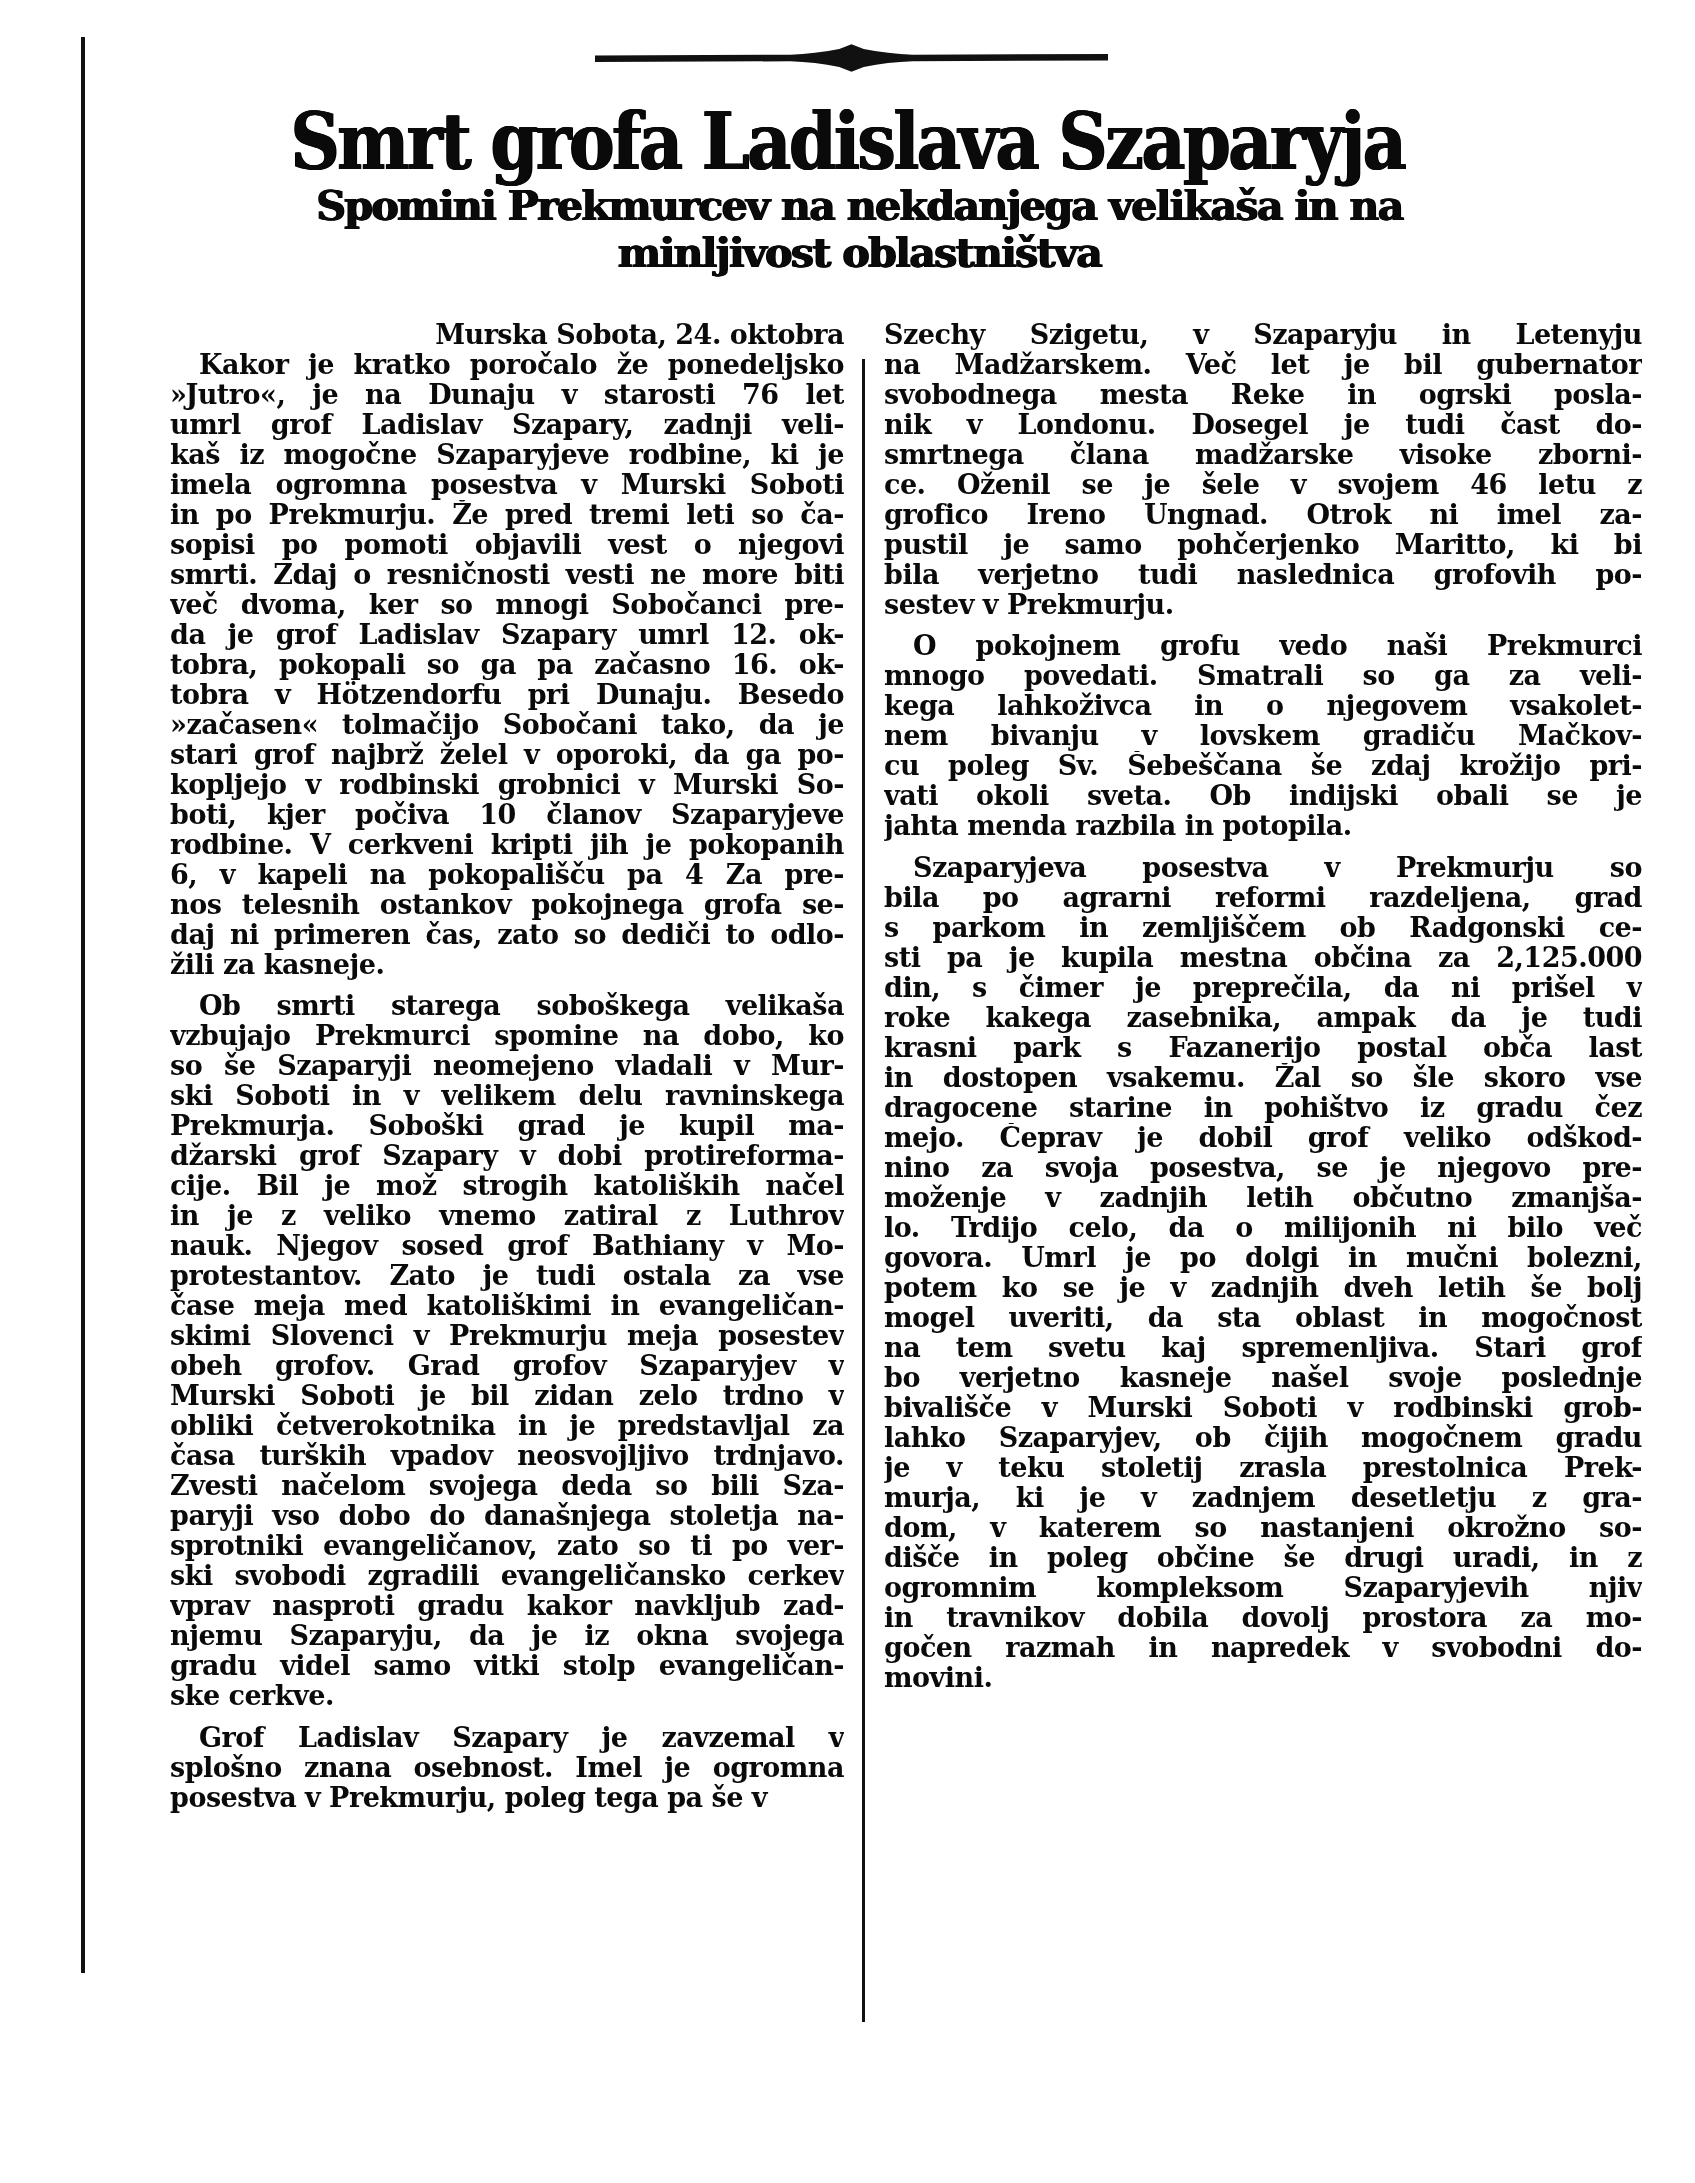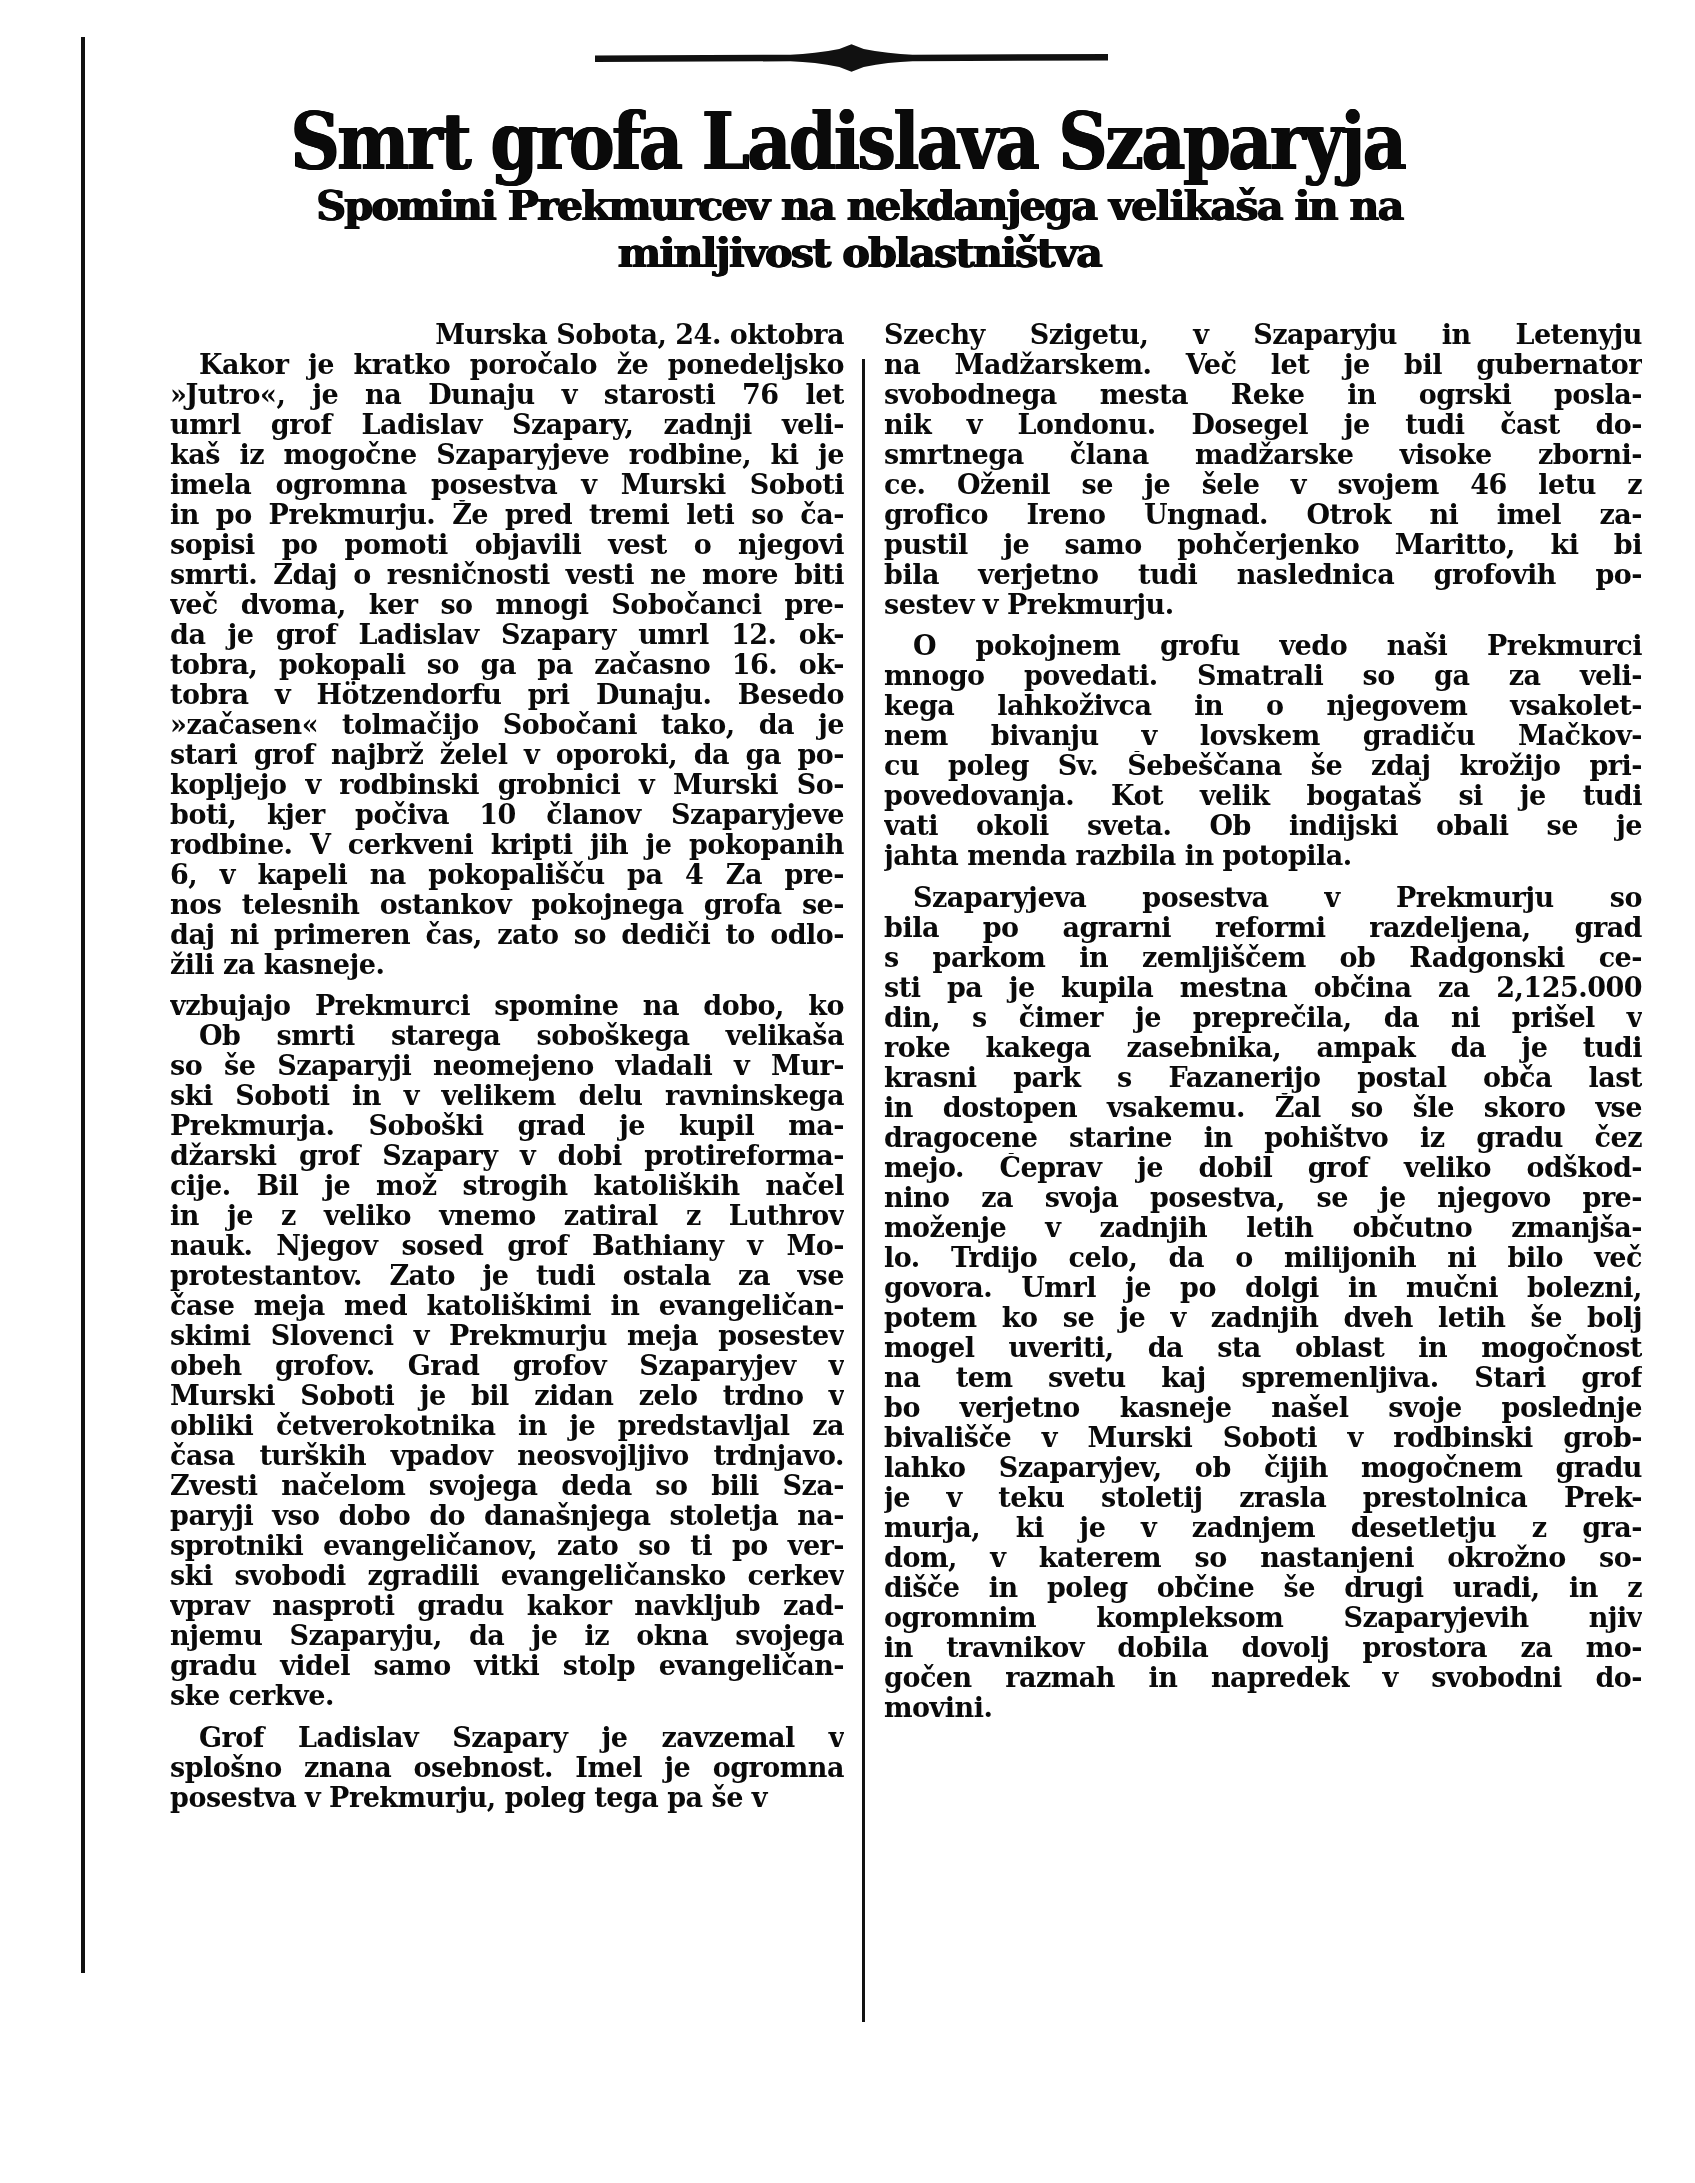--- a/index.html
+++ b/index.html
@@ -59,22 +59,22 @@
     <span class="line">»začasen« tolmačijo Sobočani tako, da je</span>
     <span class="line">stari grof najbrž želel v oporoki, da ga po-</span>
     <span class="line">kopljejo v rodbinski grobnici v Murski So-</span>
     <span class="line">boti, kjer počiva 10 članov Szaparyjeve</span>
     <span class="line">rodbine. V cerkveni kripti jih je pokopanih</span>
     <span class="line">6, v kapeli na pokopališču pa 4 Za pre-</span>
     <span class="line">nos telesnih ostankov pokojnega grofa se-</span>
     <span class="line">daj ni primeren čas, zato so dediči to odlo-</span>
     <span class="line last">žili za kasneje.</span>
     <span class="para-gap"></span>
+    <span class="line indent">Ob smrti starega soboškega velikaša</span>
     <span class="line">vzbujajo Prekmurci spomine na dobo, ko</span>
-    <span class="line indent">Ob smrti starega soboškega velikaša</span>
     <span class="line">so še Szaparyji neomejeno vladali v Mur-</span>
     <span class="line">ski Soboti in v velikem delu ravninskega</span>
     <span class="line">Prekmurja. Soboški grad je kupil ma-</span>
     <span class="line">džarski grof Szapary v dobi protireforma-</span>
     <span class="line">cije. Bil je mož strogih katoliških načel</span>
     <span class="line">in je z veliko vnemo zatiral z Luthrov</span>
     <span class="line">nauk. Njegov sosed grof Bathiany v Mo-</span>
     <span class="line">protestantov. Zato je tudi ostala za vse</span>
     <span class="line">čase meja med katoliškimi in evangeličan-</span>
     <span class="line">skimi Slovenci v Prekmurju meja posestev</span>
@@ -108,21 +108,20 @@
     <span class="line">grofico Ireno Ungnad. Otrok ni imel za-</span>
     <span class="line">pustil je samo pohčerjenko Maritto, ki bi</span>
     <span class="line">bila verjetno tudi naslednica grofovih po-</span>
     <span class="line last">sestev v Prekmurju.</span>
     <span class="para-gap"></span>
     <span class="line indent">O pokojnem grofu vedo naši Prekmurci</span>
     <span class="line">mnogo povedati. Smatrali so ga za veli-</span>
     <span class="line">kega lahkoživca in o njegovem vsakolet-</span>
     <span class="line">nem bivanju v lovskem gradiču Mačkov-</span>
     <span class="line">cu poleg Sv. Šebeščana še zdaj krožijo pri-</span>
-    <span class="line">povedovanja. Kot velik bogataš si je tudi</span>
     <span class="line">vati okoli sveta. Ob indijski obali se je</span>
     <span class="line last">jahta menda razbila in potopila.</span>
     <span class="para-gap"></span>
     <span class="line indent">Szaparyjeva posestva v Prekmurju so</span>
     <span class="line">bila po agrarni reformi razdeljena, grad</span>
     <span class="line">s parkom in zemljiščem ob Radgonski ce-</span>
     <span class="line">sti pa je kupila mestna občina za 2,125.000</span>
     <span class="line">din, s čimer je preprečila, da ni prišel v</span>
     <span class="line">roke kakega zasebnika, ampak da je tudi</span>
     <span class="line">krasni park s Fazanerijo postal obča last</span>

